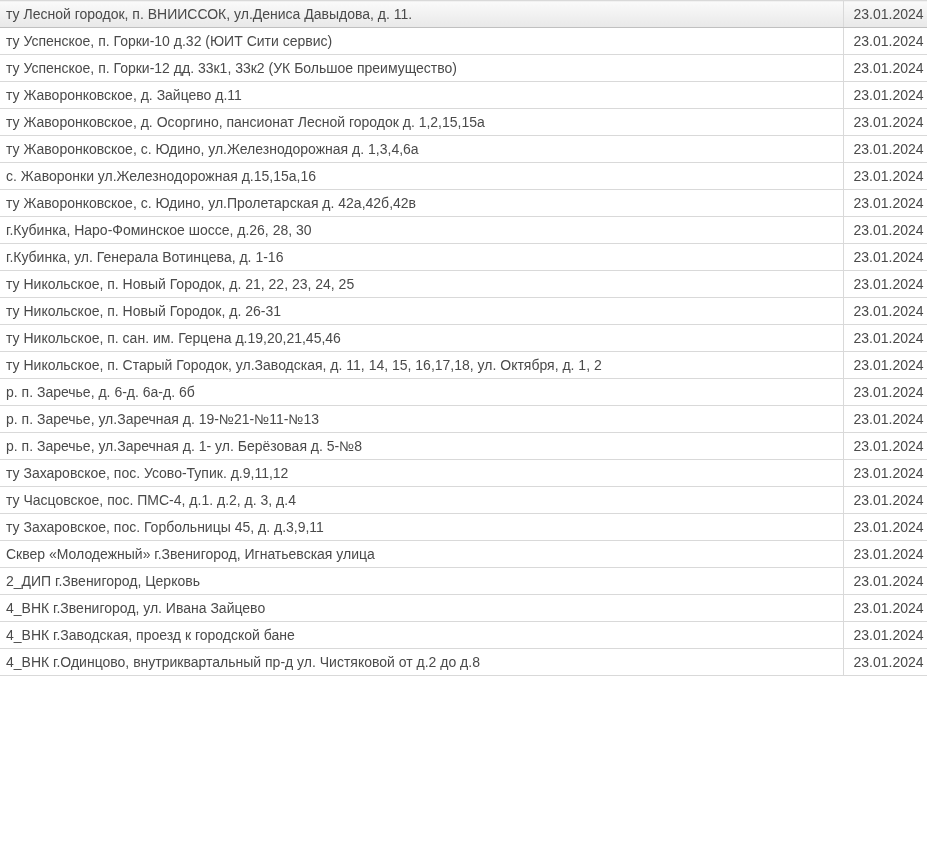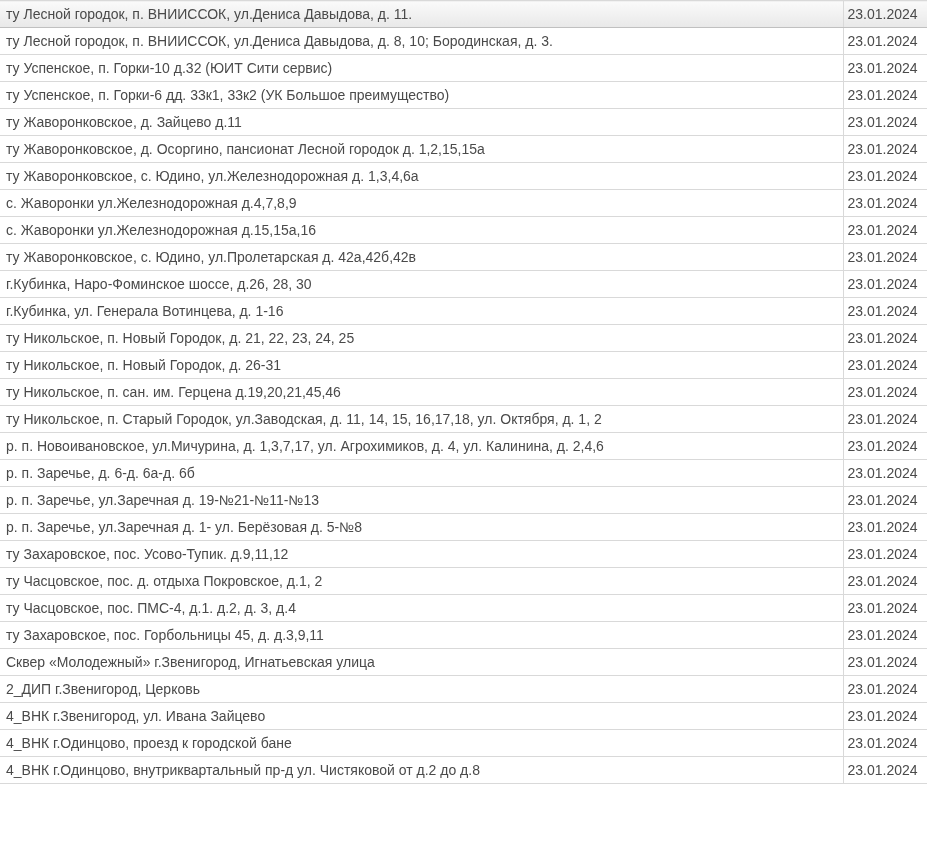--- a/index.html
+++ b/index.html
@@ -31,63 +31,55 @@
       border-right: 1px solid #d9d9d9;
       height: 27px;
       white-space: nowrap;
       overflow: hidden;
     }
     td.address-cell {
       width: 843px;
     }
     td.date-cell {
       width: 84px;
-      padding-left: 4px;
+      padding-left: 10px;
     }
     tr.header-row td {
       background: linear-gradient(to bottom, #fafafa, #e8e8e8);
       border-bottom: 1px solid #c0c0c0;
       margin-left: 40px;
     }
   </style>
 </head>
 <body>
 
 <table>
   <tbody>
       <tr class="header-row">
         <td class="address-cell">ту Лесной городок, п. ВНИИССОК, ул.Дениса Давыдова, д. 11.</td>
         <td class="date-cell">23.01.2024</td>
       </tr>
       <tr>
-        <td class="address-cell">ту Лесной городок, п. ВНИИССОК, ул.Дениса Давыдова, д. 8, 10; Бородинская, д. 3.</td>
-        <td class="date-cell">23.01.2024</td>
-      </tr>
-      <tr>
         <td class="address-cell">ту Успенское, п. Горки-10 д.32 (ЮИТ Сити сервис)</td>
         <td class="date-cell">23.01.2024</td>
       </tr>
       <tr>
-        <td class="address-cell">ту Успенское, п. Горки-6 дд. 33к1, 33к2 (УК Большое преимущество)</td>
+        <td class="address-cell">ту Успенское, п. Горки-12 дд. 33к1, 33к2 (УК Большое преимущество)</td>
         <td class="date-cell">23.01.2024</td>
       </tr>
       <tr>
         <td class="address-cell">ту Жаворонковское, д. Зайцево д.11</td>
         <td class="date-cell">23.01.2024</td>
       </tr>
       <tr>
         <td class="address-cell">ту Жаворонковское, д. Осоргино, пансионат Лесной городок д. 1,2,15,15а</td>
         <td class="date-cell">23.01.2024</td>
       </tr>
       <tr>
         <td class="address-cell">ту Жаворонковское, с. Юдино, ул.Железнодорожная д. 1,3,4,6а</td>
-        <td class="date-cell">23.01.2024</td>
-      </tr>
-      <tr>
-        <td class="address-cell">с. Жаворонки ул.Железнодорожная д.4,7,8,9</td>
         <td class="date-cell">23.01.2024</td>
       </tr>
       <tr>
         <td class="address-cell">с. Жаворонки ул.Железнодорожная д.15,15а,16</td>
         <td class="date-cell">23.01.2024</td>
       </tr>
       <tr>
         <td class="address-cell">ту Жаворонковское, с. Юдино, ул.Пролетарская д. 42а,42б,42в</td>
         <td class="date-cell">23.01.2024</td>
       </tr>
@@ -109,41 +101,33 @@
       </tr>
       <tr>
         <td class="address-cell">ту Никольское, п. сан. им. Герцена д.19,20,21,45,46</td>
         <td class="date-cell">23.01.2024</td>
       </tr>
       <tr>
         <td class="address-cell">ту Никольское, п. Старый Городок, ул.Заводская, д. 11, 14, 15, 16,17,18, ул. Октября, д. 1, 2</td>
         <td class="date-cell">23.01.2024</td>
       </tr>
       <tr>
-        <td class="address-cell">р. п. Новоивановское, ул.Мичурина, д. 1,3,7,17, ул. Агрохимиков, д. 4, ул. Калинина, д. 2,4,6</td>
-        <td class="date-cell">23.01.2024</td>
-      </tr>
-      <tr>
         <td class="address-cell">р. п. Заречье, д. 6-д. 6а-д. 6б</td>
         <td class="date-cell">23.01.2024</td>
       </tr>
       <tr>
         <td class="address-cell">р. п. Заречье, ул.Заречная д. 19-№21-№11-№13</td>
         <td class="date-cell">23.01.2024</td>
       </tr>
       <tr>
         <td class="address-cell">р. п. Заречье, ул.Заречная д. 1- ул. Берёзовая д. 5-№8</td>
         <td class="date-cell">23.01.2024</td>
       </tr>
       <tr>
         <td class="address-cell">ту Захаровское, пос. Усово-Тупик. д.9,11,12</td>
-        <td class="date-cell">23.01.2024</td>
-      </tr>
-      <tr>
-        <td class="address-cell">ту Часцовское, пос. д. отдыха Покровское, д.1, 2</td>
         <td class="date-cell">23.01.2024</td>
       </tr>
       <tr>
         <td class="address-cell">ту Часцовское, пос. ПМС-4, д.1. д.2, д. 3, д.4</td>
         <td class="date-cell">23.01.2024</td>
       </tr>
       <tr>
         <td class="address-cell">ту Захаровское, пос. Горбольницы 45, д. д.3,9,11</td>
         <td class="date-cell">23.01.2024</td>
       </tr>
@@ -153,21 +137,21 @@
       </tr>
       <tr>
         <td class="address-cell">2_ДИП г.Звенигород, Церковь</td>
         <td class="date-cell">23.01.2024</td>
       </tr>
       <tr>
         <td class="address-cell">4_ВНК г.Звенигород, ул. Ивана Зайцево</td>
         <td class="date-cell">23.01.2024</td>
       </tr>
       <tr>
-        <td class="address-cell">4_ВНК г.Одинцово, проезд к городской бане</td>
+        <td class="address-cell">4_ВНК г.Заводская, проезд к городской бане</td>
         <td class="date-cell">23.01.2024</td>
       </tr>
       <tr>
         <td class="address-cell">4_ВНК г.Одинцово, внутриквартальный пр-д ул. Чистяковой от д.2 до д.8</td>
         <td class="date-cell">23.01.2024</td>
       </tr>
     </tbody>
 </table>
 
 </body></html>

